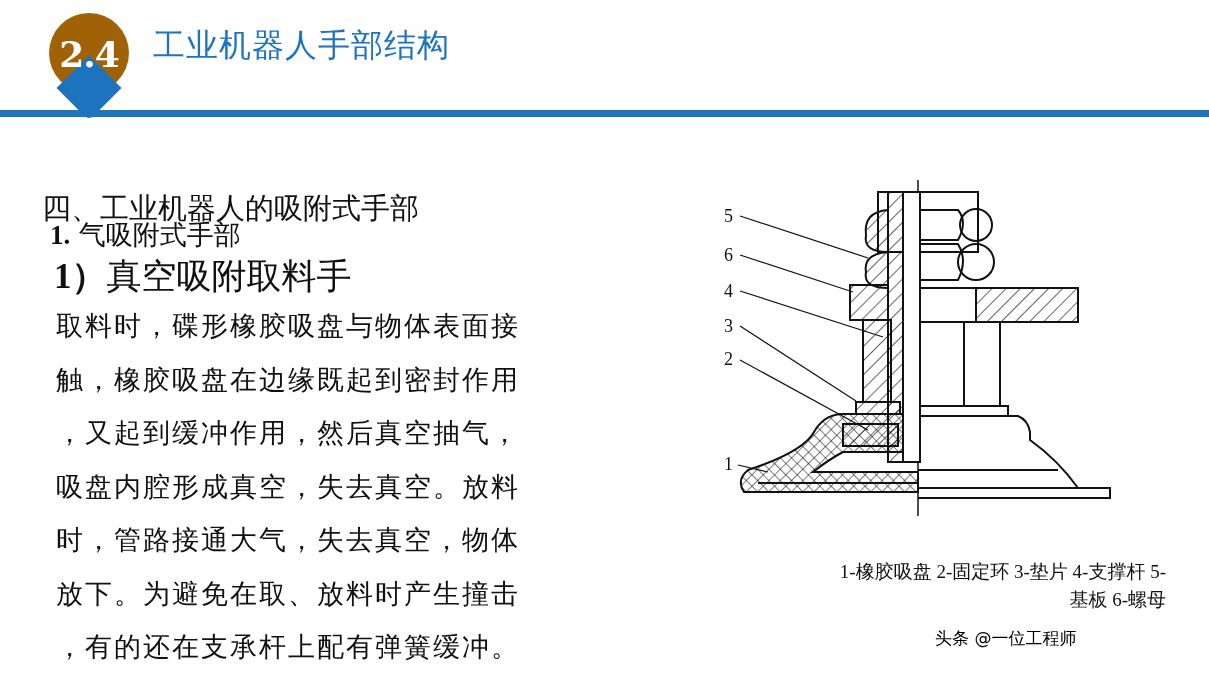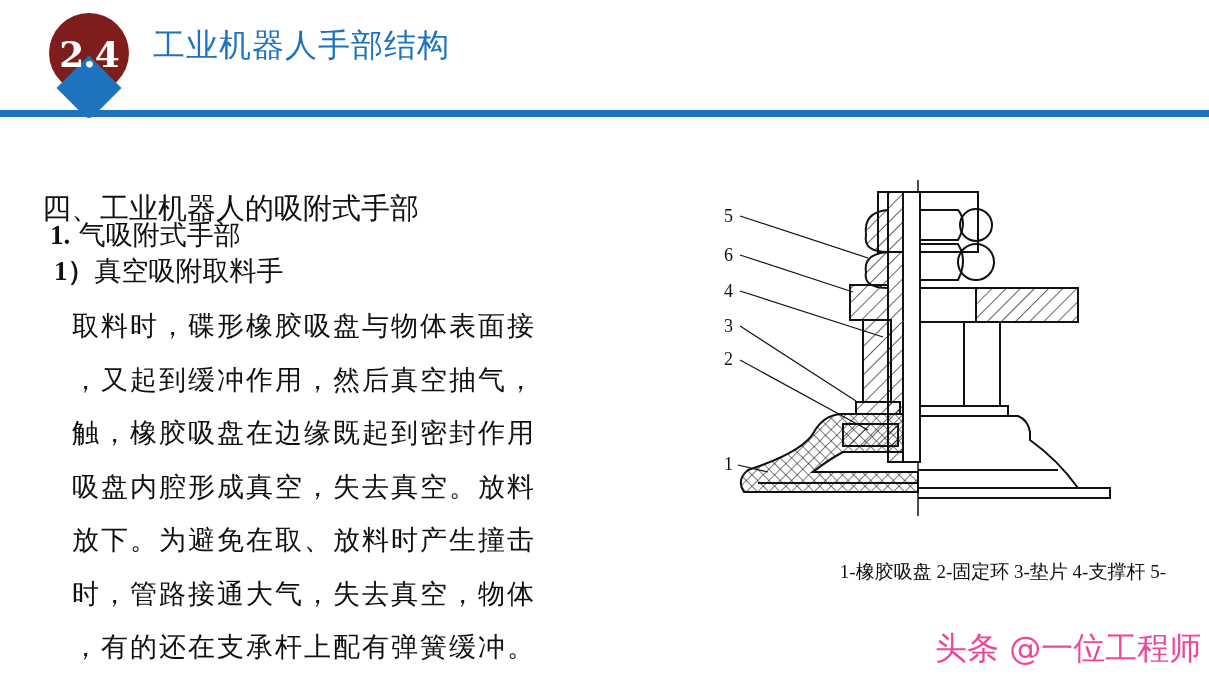--- a/index.html
+++ b/index.html
@@ -3,21 +3,21 @@
   <meta charset="utf-8">
   <style>
     html, body { margin: 0; padding: 0; background: #ffffff; }
     body {
       width: 1209px; height: 680px; position: relative; overflow: hidden;
       font-family: "DejaVu Serif", "Liberation Serif", serif;
       color: #111;
     }
     .badge {
       position: absolute; left: 49px; top: 13px; width: 80px; height: 80px;
-      background: #7f1d1d; border-radius: 50% 50% 50% 50%;
+      background: #a16207; border-radius: 50% 50% 50% 50%;
     }
     .badge::after {
       content: ""; position: absolute; left: 17px; top: 52px;
       width: 46px; height: 46px; background: #1e73be;
       transform: rotate(45deg); border-radius: 0 0 6px 0;
     }
     .badge-num {
       position: absolute; left: 0; top: 20px; width: 80px; text-align: center;
       font-family: "DejaVu Serif", serif; font-weight: bold; font-size: 36px;
       color: #ffffff; z-index: 2; letter-spacing: -1px;
@@ -30,36 +30,36 @@
     .header-rule {
       position: absolute; left: 0; top: 110px; width: 1209px; height: 7px;
       background: #1e73be;
     }
     .section-title {
       position: absolute; left: 42px; top: 141px; font-size: 29px; color: #111;
       font-family: "DejaVu Sans", sans-serif;
       margin-top: 48px;
     }
     .sub1 { position: absolute; left: 50px; top: 201px; font-size: 27px; font-family: "DejaVu Sans", sans-serif; margin-top: 16px; }
-    .sub2 { position: absolute; left: 54px; top: 253px; font-size: 27px; font-family: "DejaVu Sans", sans-serif; }
+    .sub2 { position: absolute; left: 54px; top: 253px; font-size: 35px; font-family: "DejaVu Sans", sans-serif; }
     .num { font-family: "Liberation Serif", serif; font-weight: bold; }
     .body-text {
-      position: absolute; left: 72px; top: 299px; width: 560px;
+      position: absolute; left: 56px; top: 299px; width: 560px;
       font-family: "DejaVu Sans", sans-serif; font-size: 27px; line-height: 53.5px;
       letter-spacing: 2px;
     }
     .body-text div { white-space: nowrap; }
     .figure { position: absolute; left: 718px; top: 180px; width: 400px; height: 340px; }
     .caption {
       position: absolute; left: 706px; top: 558px; width: 460px; text-align: right;
       font-family: "Liberation Serif", serif; font-size: 19px; line-height: 28px; color: #111;
     }
     .watermark {
       position: absolute; left: 935px; top: 627px;
-      font-family: "DejaVu Sans", sans-serif; font-size: 32px; color: #ec4899;
+      font-family: "DejaVu Sans", sans-serif; font-size: 17px; color: #000000;
       text-shadow: 0 0 2px #fff, 1px 1px 0 #fff;
     }
   </style>
 </head>
 <body>
 
 <div class="badge">
   <span class="badge-num">2.4</span>
 </div>
 <div class="header-title">工业机器人手部结构</div>
@@ -69,25 +69,25 @@
 <div class="sub1">
   <span class="num">1.</span>
   <span>气吸附式手部</span>
 </div>
 <div class="sub2">
   <span class="num">1）</span><span>真空吸附取料手</span>
 </div>
 
 <div class="body-text">
   <div>取料时，碟形橡胶吸盘与物体表面接</div>
+  <div>触，橡胶吸盘在边缘既起到密封作用</div>
   <div>，又起到缓冲作用，然后真空抽气，</div>
-  <div>触，橡胶吸盘在边缘既起到密封作用</div>
   <div>吸盘内腔形成真空，失去真空。放料</div>
+  <div>时，管路接通大气，失去真空，物体</div>
   <div>放下。为避免在取、放料时产生撞击</div>
-  <div>时，管路接通大气，失去真空，物体</div>
   <div>，有的还在支承杆上配有弹簧缓冲。</div>
 </div>
 
 <svg class="figure" viewBox="0 0 400 340" xmlns="http://www.w3.org/2000/svg">
   <defs>
     <pattern id="hatch" width="10" height="10" patternUnits="userSpaceOnUse" patternTransform="rotate(45)">
       <line x1="0" y1="0" x2="0" y2="10" stroke="#111" stroke-width="1.3"></line>
     </pattern>
     <pattern id="cross" width="8" height="8" patternUnits="userSpaceOnUse" patternTransform="rotate(45)">
       <line x1="0" y1="0" x2="0" y2="8" stroke="#111" stroke-width="1.1"></line>
@@ -146,15 +146,16 @@
     <line x1="22" y1="75" x2="135" y2="112"></line>
     <line x1="22" y1="111" x2="165" y2="157"></line>
     <line x1="22" y1="146" x2="138" y2="221"></line>
     <line x1="22" y1="180" x2="150" y2="250"></line>
     <line x1="20" y1="285" x2="50" y2="292"></line>
   </g>
 </svg>
 
 <div class="caption">
   <div>1-橡胶吸盘  2-固定环  3-垫片  4-支撑杆  5-</div>
+  <div>基板  6-螺母</div>
 </div>
 
 <div class="watermark">头条 @一位工程师</div>
 
 </body></html>

